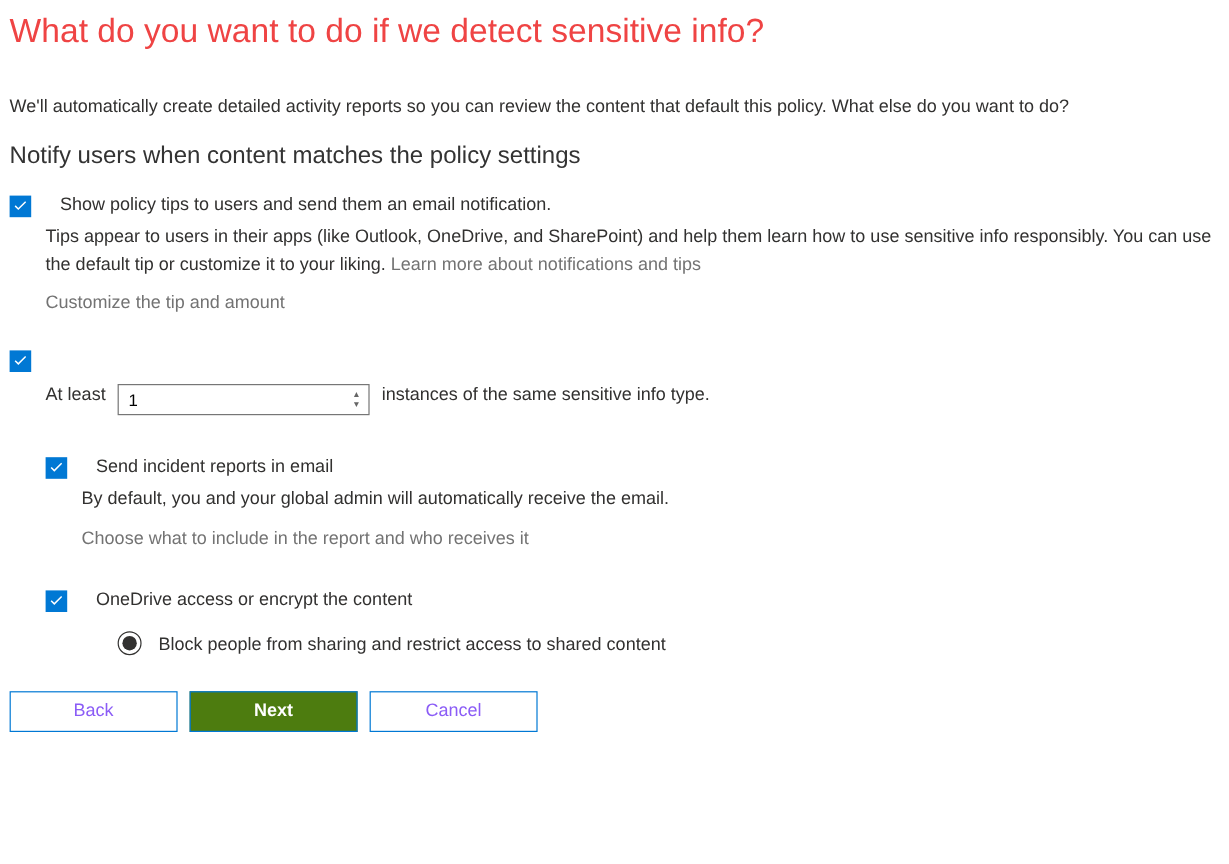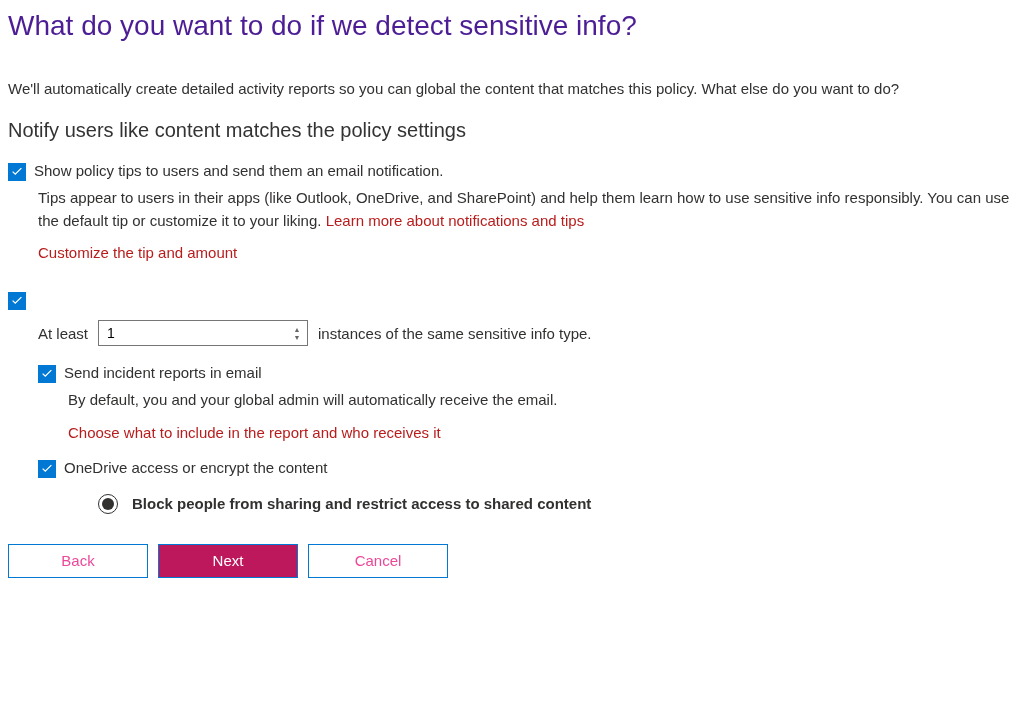--- a/index.html
+++ b/index.html
@@ -10,41 +10,41 @@
     body {
       font-family: "Segoe UI", -apple-system, BlinkMacSystemFont, sans-serif;
       color: #323130;
       padding: 10px 8px 8px 8px;
       font-size: 14px;
       background: #fff;
     }
     h1 {
       font-size: 28px;
       font-weight: 400;
-      color: #4c1d95;
+      color: #ef4444;
       margin-bottom: 38px;
     }
     .intro {
       font-size: 15px;
       color: #323130;
       margin-bottom: 22px;
     }
     h2 {
       font-size: 20px;
       font-weight: 400;
       color: #333;
       margin-bottom: 20px;
     }
     .section {
       margin-bottom: 30px;
     }
     .checkbox-row {
       display: flex;
       align-items: flex-start;
-      gap: 8px;
+      gap: 24px;
       margin-bottom: 6px;
     }
     .checkbox {
       width: 18px;
       height: 18px;
       background: #0078d4;
       display: inline-flex;
       align-items: center;
       justify-content: center;
       flex-shrink: 0;
@@ -59,31 +59,30 @@
       color: #323130;
     }
     .subtext {
       font-size: 15px;
       color: #323130;
       margin-left: 30px;
       margin-top: 6px;
       line-height: 1.5;
     }
     .link {
-      color: #b91c1c;
+      color: #737373;
       cursor: pointer;
     }
     .link-row {
       margin-left: 30px;
       margin-top: 12px;
       font-size: 15px;
     }
     .detect-line {
       display: flex;
-      align-items: center;
       gap: 10px;
       margin-left: 30px;
       margin-top: 10px;
       font-size: 15px;
     }
     .number-input {
       width: 210px;
       height: 26px;
       border: 1px solid #767676;
       padding: 2px 24px 2px 8px;
@@ -109,39 +108,38 @@
       display: flex;
       align-items: center;
       justify-content: center;
       font-size: 7px;
       line-height: 1;
       color: #666;
       cursor: pointer;
     }
     .nested {
       margin-left: 30px;
-      margin-top: 18px;
+      margin-top: 34px;
     }
     .nested .checkbox-row {
       margin-bottom: 6px;
     }
     .nested .subtext {
       margin-left: 30px;
       margin-top: 4px;
     }
     .radio-group {
       margin-left: 60px;
       margin-top: 16px;
     }
     .radio-row {
       display: flex;
-      align-items: center;
+      align-items: flex-end;
       gap: 14px;
       margin-bottom: 18px;
-      font-weight: bold;
     }
     .radio {
       width: 20px;
       height: 20px;
       border: 1.5px solid #323130;
       border-radius: 50%;
       display: inline-flex;
       align-items: center;
       justify-content: center;
       flex-shrink: 0;
@@ -159,42 +157,43 @@
     .button-row {
       display: flex;
       gap: 10px;
       margin-top: 20px;
     }
     .btn {
       width: 140px;
       height: 34px;
       border: 1px solid #0078d4;
       background: #fff;
-      color: #ec4899;
+      color: #8b5cf6;
       font-size: 15px;
       cursor: pointer;
       display: inline-flex;
       align-items: center;
       justify-content: center;
       font-family: inherit;
     }
     .btn.primary {
-      background: #be185d;
+      background: #4d7c0f;
       color: #fff;
+      font-weight: bold;
     }
   </style>
 </head>
 <body>
 
 <h1>What do you want to do if we detect sensitive info?</h1>
 
-<p class="intro">We'll automatically create detailed activity reports so you can global the content that matches this policy. What else do you want to do?</p>
+<p class="intro">We'll automatically create detailed activity reports so you can review the content that default this policy. What else do you want to do?</p>
 
 <div class="section">
-  <h2>Notify users like content matches the policy settings</h2>
+  <h2>Notify users when content matches the policy settings</h2>
 
   <div class="checkbox-row">
     <span class="checkbox">
       <svg viewBox="0 0 16 16">
           <path d="M6 11.5 2.5 8l1-1L6 9.5 12.5 3l1 1z" fill="#fff"></path>
         </svg>
     </span>
     <span class="checkbox-label">Show policy tips to users and send them an email notification.</span>
   </div>
 

